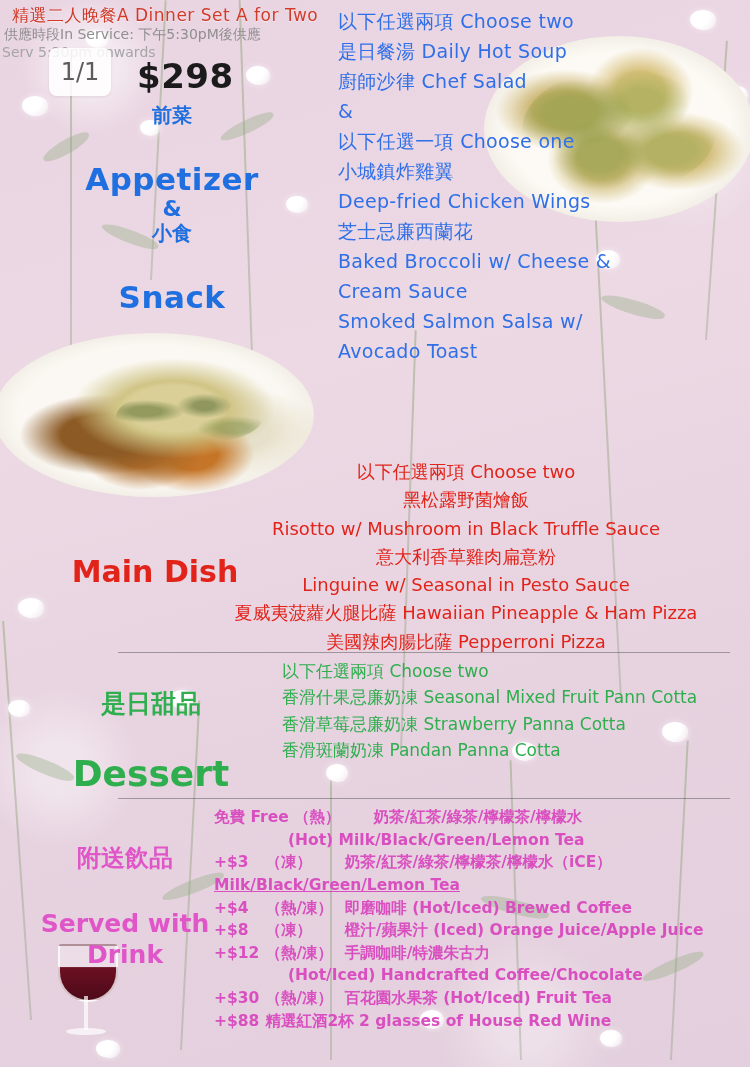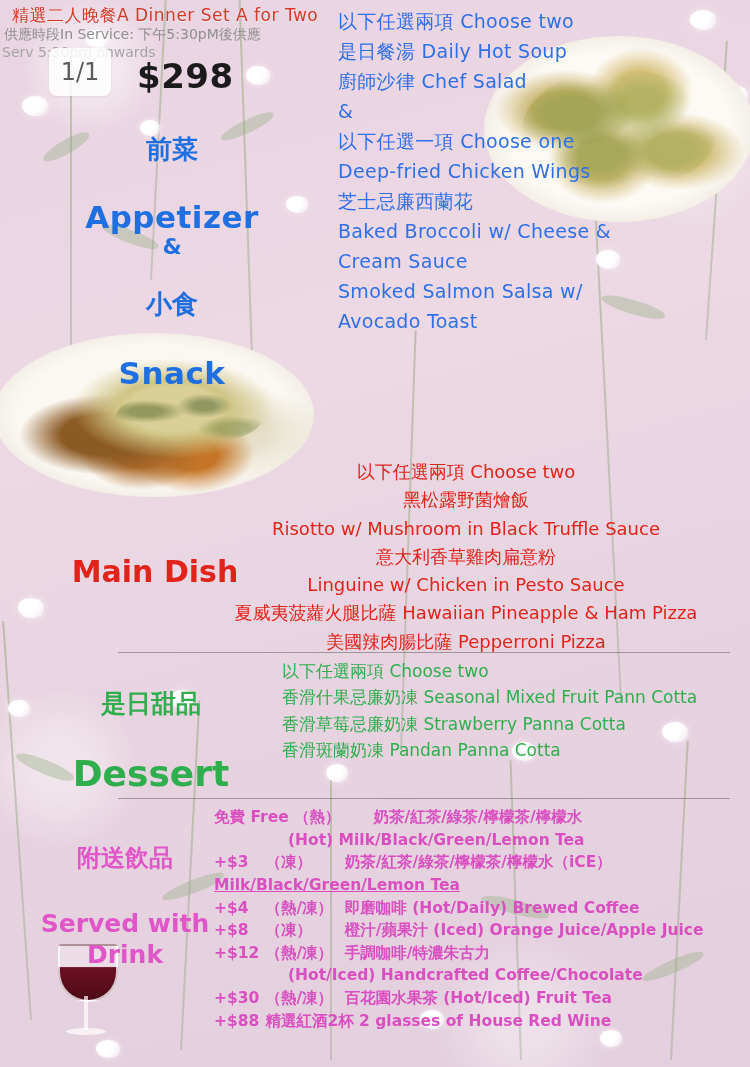--- a/index.html
+++ b/index.html
@@ -204,21 +204,21 @@
   }
   .sec-head .zh { display: block; }
   .sec-head .en { display: block; margin-top: 36px; }
 
   #head-appetizer {
     left: 22px;
     top: 104px;
     width: 300px;
     color: #1f6fe0;
   }
-  #head-appetizer .zh { font-size: 26px; margin-top: 31px; }
+  #head-appetizer .zh { font-size: 20px; }
   #head-appetizer .en { font-size: 31px; letter-spacing: 0.5px; }
   #head-appetizer .amp { display: block; font-size: 22px; }
 
   #head-maindish {
     left: 10px;
     top: 519px;
     width: 290px;
     color: #e2231a;
   }
   #head-maindish .zh { font-size: 27px; }
@@ -405,34 +405,35 @@
     <span class="zh">附送飲品</span>
     <span class="en">Served with Drink</span>
   </div>
 
   <div class="items" id="list-appetizer">
     <div class="line">以下任選兩項  Choose two</div>
     <div class="line">是日餐湯   Daily Hot Soup</div>
     <div class="line">廚師沙律   Chef Salad</div>
     <div class="line">&amp;</div>
     <div class="line">以下任選一項  Choose one</div>
+    <div class="line">小城鎮炸雞翼</div>
     <div class="line">Deep-fried Chicken Wings</div>
     <div class="line">芝士忌廉西蘭花</div>
     <div class="line">Baked Broccoli w/  Cheese &amp;</div>
     <div class="line">Cream Sauce</div>
     <div class="line">Smoked Salmon Salsa w/</div>
     <div class="line">Avocado Toast</div>
   </div>
 
   <div class="items" id="list-main">
     <div class="line">以下任選兩項   Choose two</div>
     <div class="line">黑松露野菌燴飯</div>
     <div class="line">Risotto w/ Mushroom in Black Truffle Sauce</div>
     <div class="line">意大利香草雞肉扁意粉</div>
-    <div class="line">Linguine w/ Chicken in Pesto Sauce</div>
+    <div class="line">Linguine w/ Seasonal in Pesto Sauce</div>
     <div class="line">夏威夷菠蘿火腿比薩 Hawaiian Pineapple &amp; Ham Pizza</div>
     <div class="line">美國辣肉腸比薩 Pepperroni Pizza</div>
   </div>
 
   <div class="divider" id="div-1"></div>
 
   <div class="items" id="list-dessert">
     <div class="line">以下任選兩項  Choose two</div>
     <div class="line wrap">香滑什果忌廉奶凍  Seasonal Mixed Fruit Pann Cotta</div>
     <div class="line">香滑草莓忌廉奶凍  Strawberry Panna Cotta</div>
@@ -450,21 +451,21 @@
     </div>
     <div class="row">
       <span class="price">+$3</span>
       <span class="mid">（凍）</span>
       <span>奶茶/紅茶/綠茶/檸檬茶/檸檬水（iCE）</span>
       <span style="display:block;padding-left:0;text-decoration:underline;">Milk/Black/Green/Lemon Tea</span>
     </div>
     <div class="row">
       <span class="price">+$4</span>
       <span class="mid">（熱/凍）</span>
-      <span>即磨咖啡 (Hot/Daily) Brewed Coffee</span>
+      <span>即磨咖啡 (Hot/Iced) Brewed Coffee</span>
     </div>
     <div class="row">
       <span class="price">+$8</span>
       <span class="mid">（凍）</span>
       <span>橙汁/蘋果汁 (Iced) Orange Juice/Apple Juice</span>
     </div>
     <div class="row">
       <span class="price">+$12</span>
       <span class="mid">（熱/凍）</span>
       <span>手調咖啡/特濃朱古力</span>

